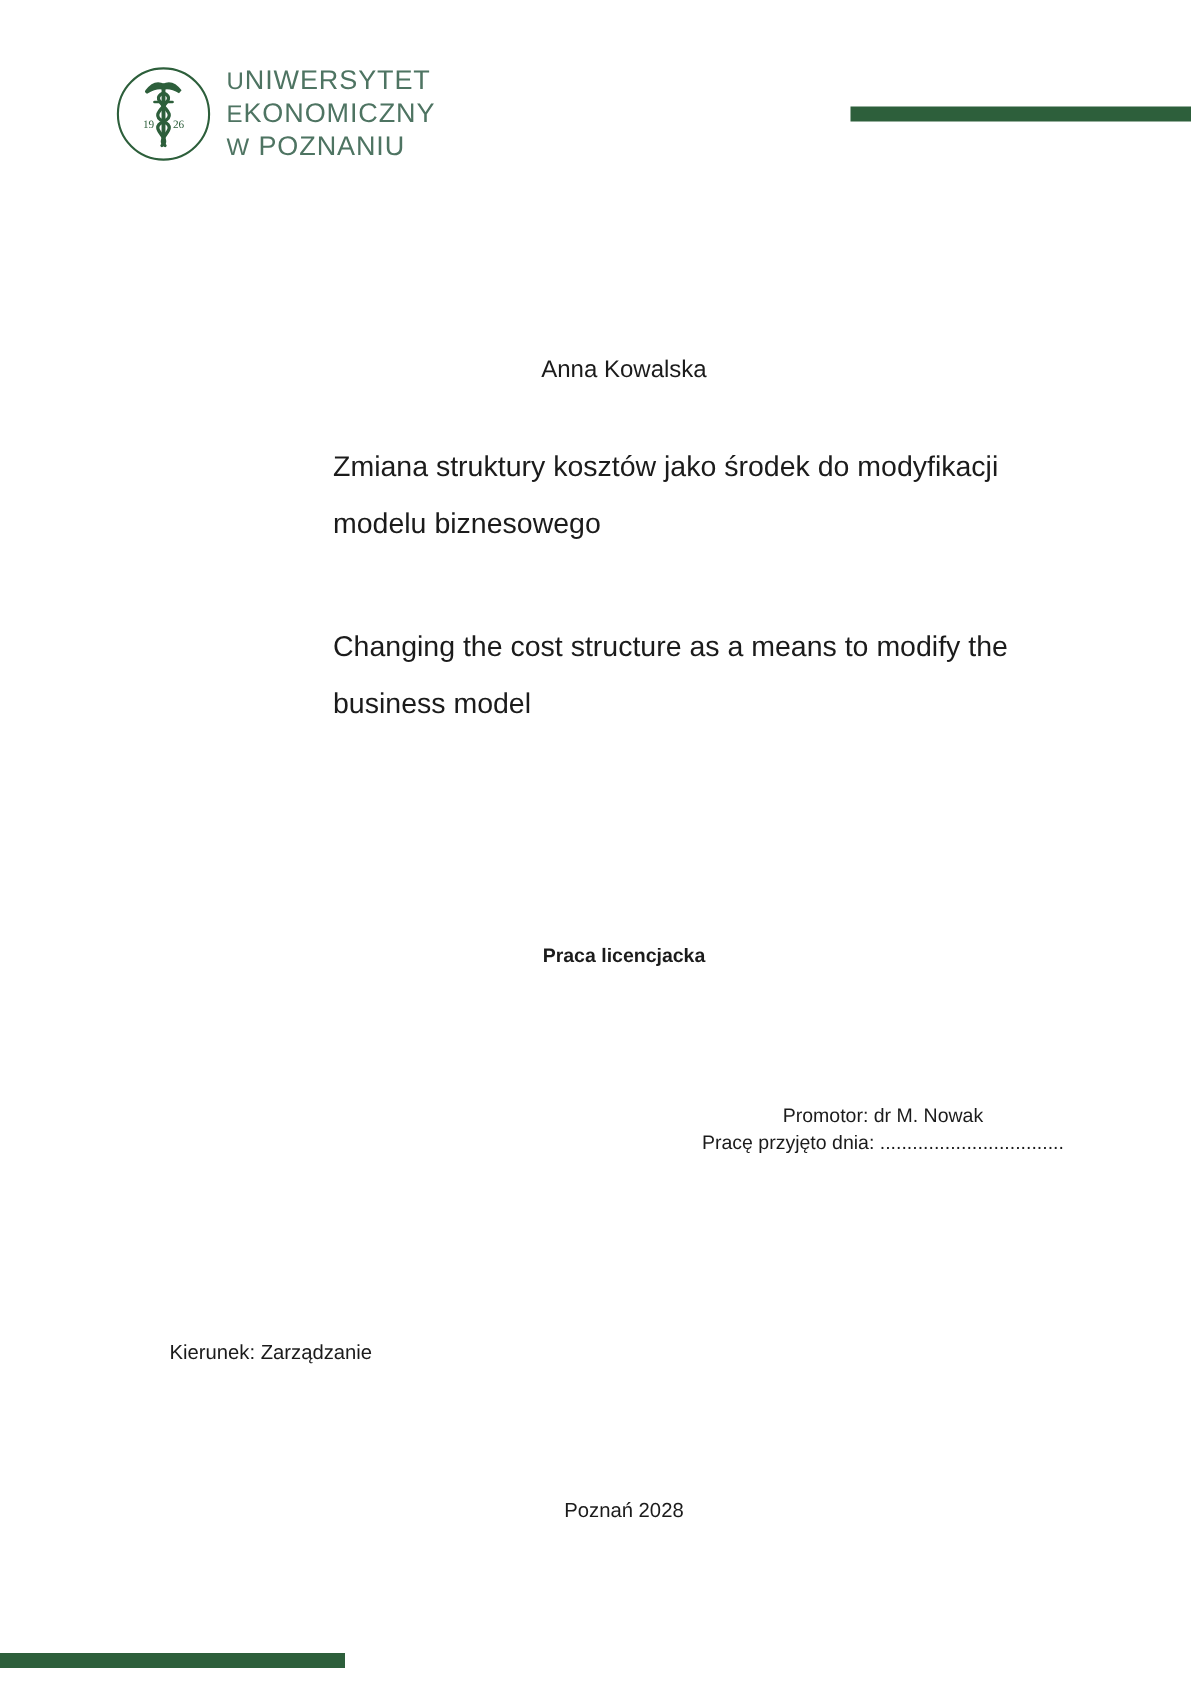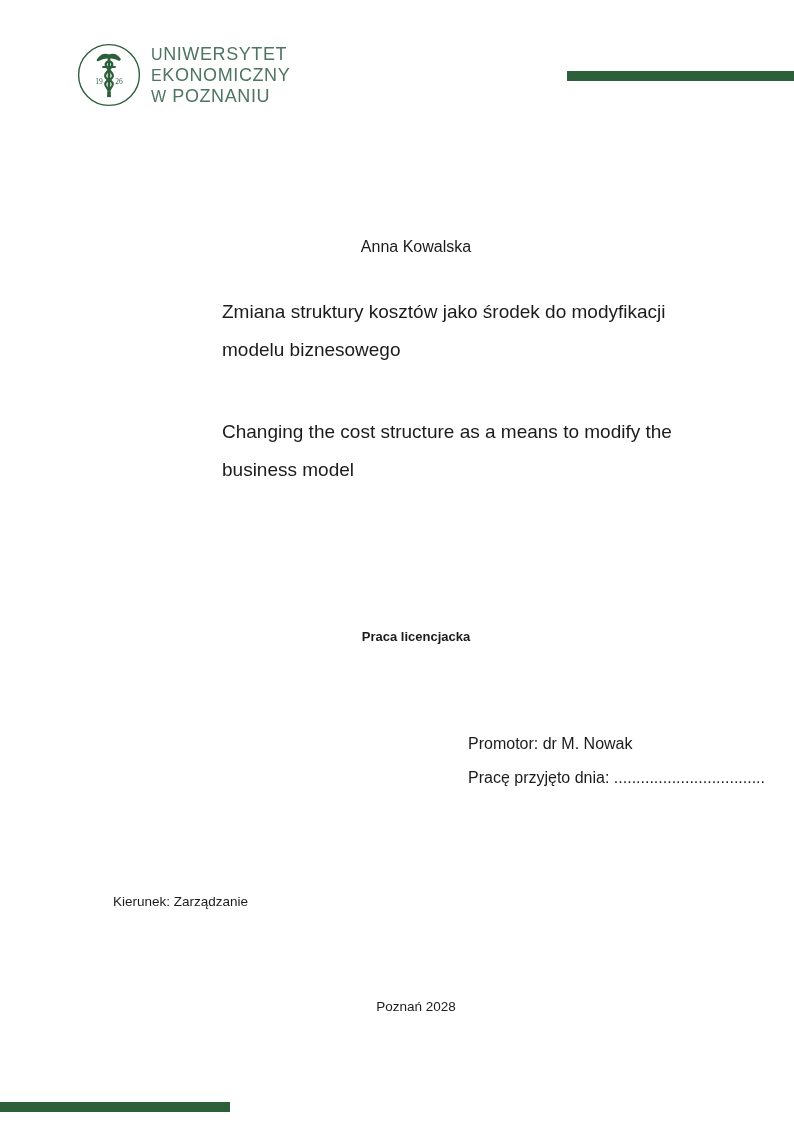--- a/index.html
+++ b/index.html
@@ -97,25 +97,26 @@
     font-weight:400;
   }
   .title-pl{top:293px;}
   .title-en{top:413px;}
 
   
   .promotor-block{
     position:absolute;
     left:468px;
     top:736px;
-    font-size:16px;
+    font-size:13px;
     line-height:16px;
+    text-align:center;
   }
   .promotor-block .acceptance{
-    margin-top:18px;
+    margin-top:2px;
   }
 
   .field-line{
     position:absolute;
     left:113px;
     top:894px;
     font-size:13.5px;
   }
 </style>
 </head>

